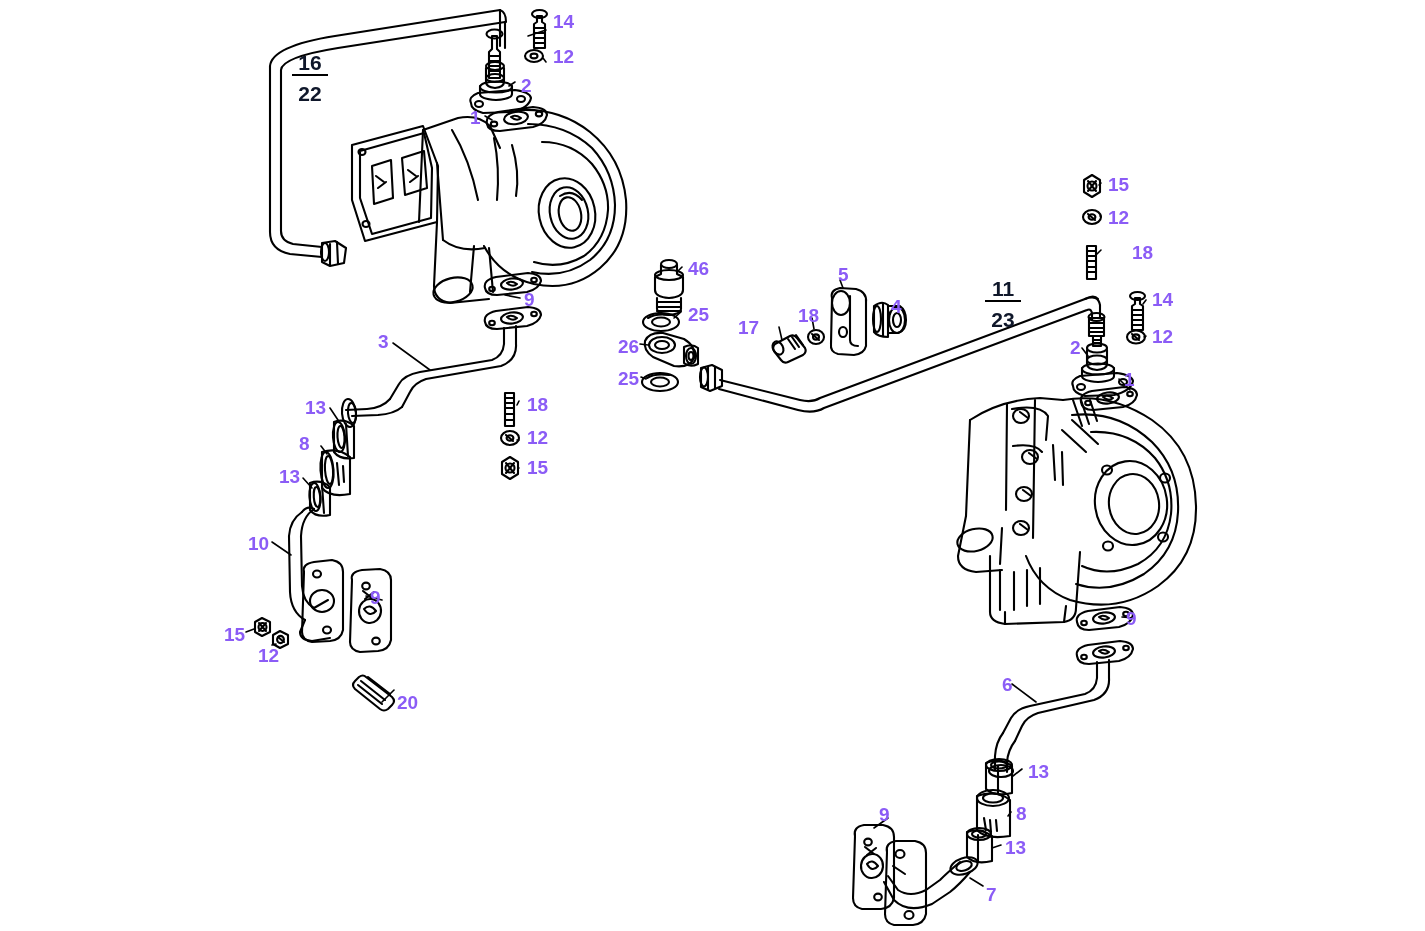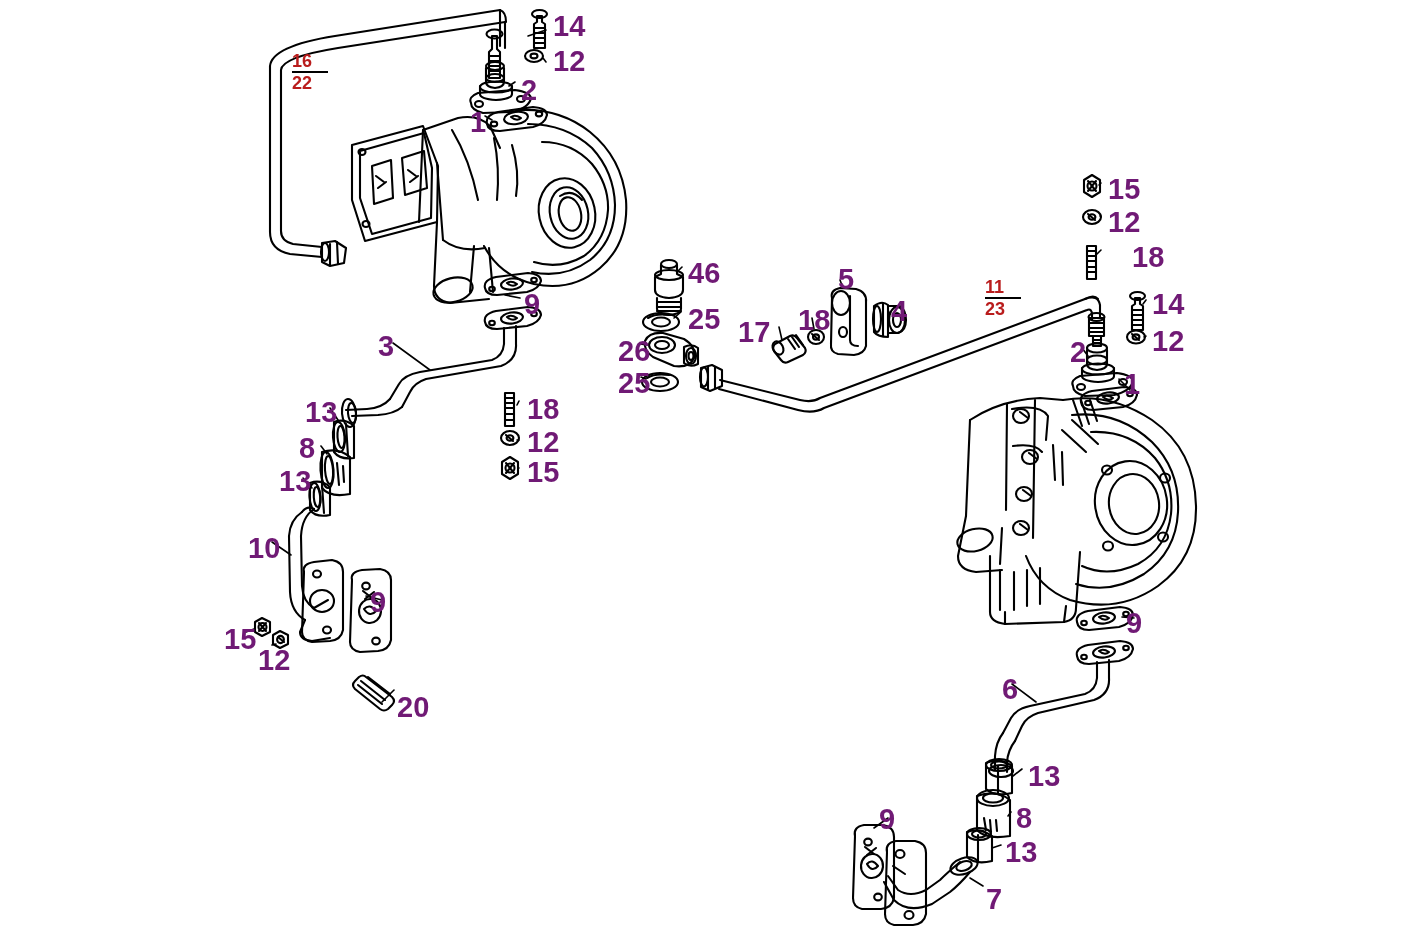--- a/index.html
+++ b/index.html
@@ -1,25 +1,25 @@
 <!DOCTYPE html>
 <html><head>
 <meta charset="utf-8">
 <title>Turbocharger Oil Line Parts Diagram</title>
 <style>
   html,body{margin:0;padding:0;background:#ffffff;}
   body{font-family:"Liberation Sans",sans-serif;}
   #sheet{position:relative;width:1425px;height:931px;background:#fff;overflow:hidden;}
   #sheet svg{position:absolute;left:0;top:0;}
-  .cal{position:absolute;font-family:"Liberation Sans",sans-serif;font-weight:bold;color:#701a75;
-       font-size:29px;line-height:1;white-space:nowrap;user-select:none;}
-  .frac{position:absolute;font-family:"Liberation Sans",sans-serif;font-weight:bold;color:#b91c1c;
-        font-size:18px;line-height:1.05;text-align:left;user-select:none;}
+  .cal{position:absolute;font-family:"Liberation Sans",sans-serif;font-weight:bold;color:#8b5cf6;
+       font-size:19px;line-height:1;white-space:nowrap;user-select:none;}
+  .frac{position:absolute;font-family:"Liberation Sans",sans-serif;font-weight:bold;color:#0f172a;
+        font-size:21px;line-height:1.05;text-align:center;user-select:none;}
   .frac .num{display:block;}
-  .frac .den{display:block;border-top:2.5px solid #000;padding-top:1px;}
+  .frac .den{display:block;border-top:2.5px solid #000;padding-top:7px;}
 </style>
 </head>
 <body>
 
 <div id="sheet">
 
 <svg width="1425" height="931" viewBox="0 0 1425 931">
   <g fill="none" stroke="#000" stroke-width="2.1" stroke-linecap="round" stroke-linejoin="round">
 
   <g>

